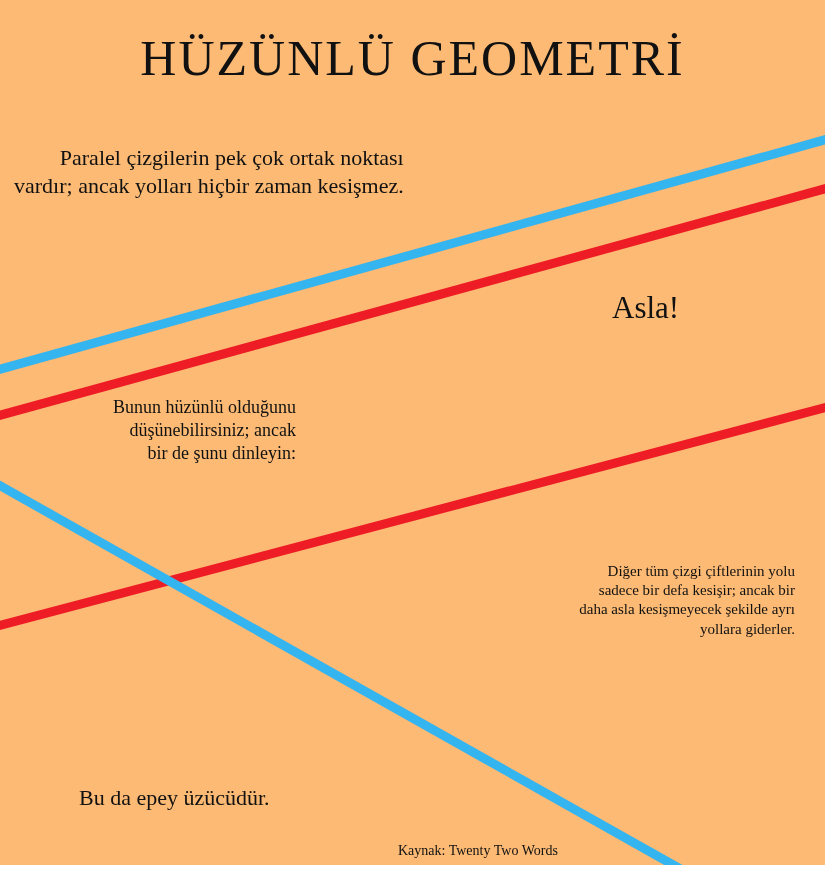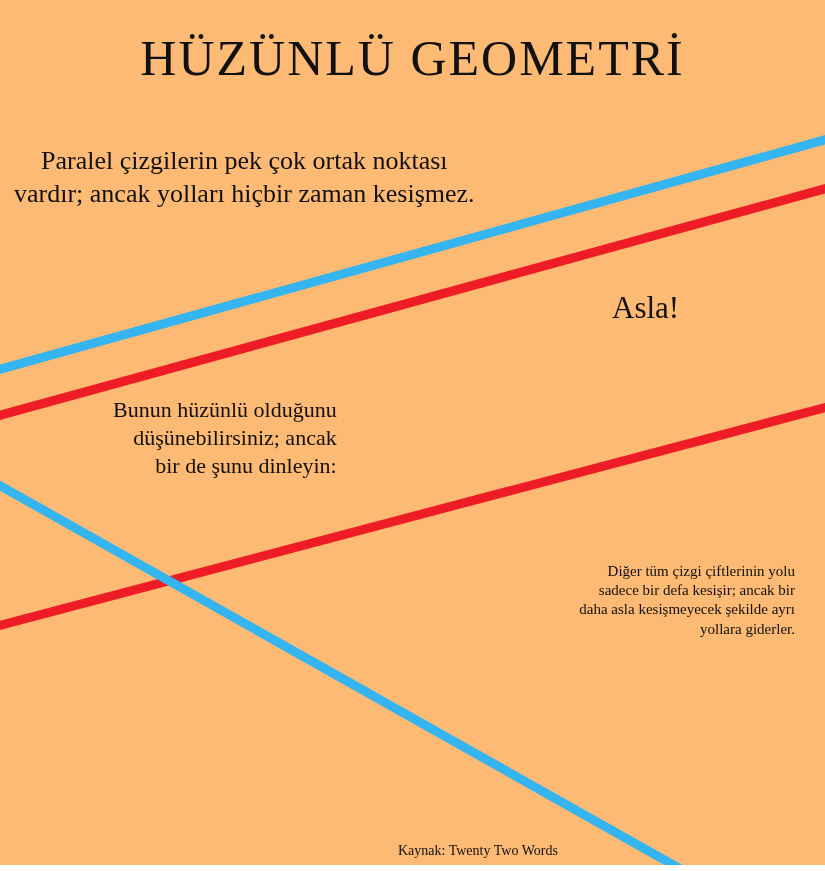--- a/index.html
+++ b/index.html
@@ -35,32 +35,32 @@
     left: 0;
     width: 825px;
     text-align: center;
     font-size: 50px;
     letter-spacing: 2px;
     font-family: "Liberation Serif", serif;
   }
   #para-intro {
     top: 144px;
     left: 14px;
-    font-size: 26px;
-    text-align: center;
+    font-size: 22px;
+    text-align: right;
   }
   #asla {
     top: 288px;
     left: 612px;
     font-size: 31px;
   }
   #para-mid {
     top: 396px;
     left: 113px;
-    font-size: 22px;
+    font-size: 18px;
   }
   #para-right {
     top: 562px;
     left: 340px;
     width: 455px;
     font-size: 15px;
     text-align: right;
   }
   #para-bottom {
     top: 784px;
@@ -96,16 +96,17 @@
 
   <div class="txt" id="para-mid">Bunun hüzünlü olduğunu
 düşünebilirsiniz; ancak
 bir de şunu dinleyin:</div>
 
   <div class="txt" id="para-right">Diğer tüm çizgi çiftlerinin yolu
 sadece bir defa kesişir; ancak bir
 daha asla kesişmeyecek şekilde ayrı
 yollara giderler.</div>
 
+  <div class="txt" id="para-bottom">Bu da epey üzücüdür.</div>
 
   <div class="txt" id="credit">Kaynak: Twenty Two Words</div>
 
 </div>
 
 </body></html>

